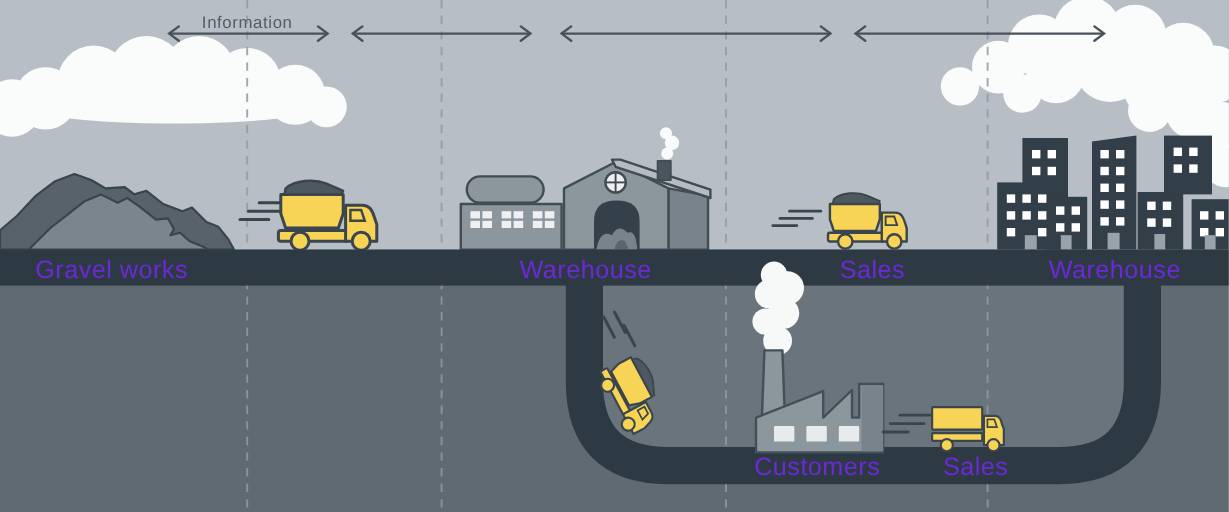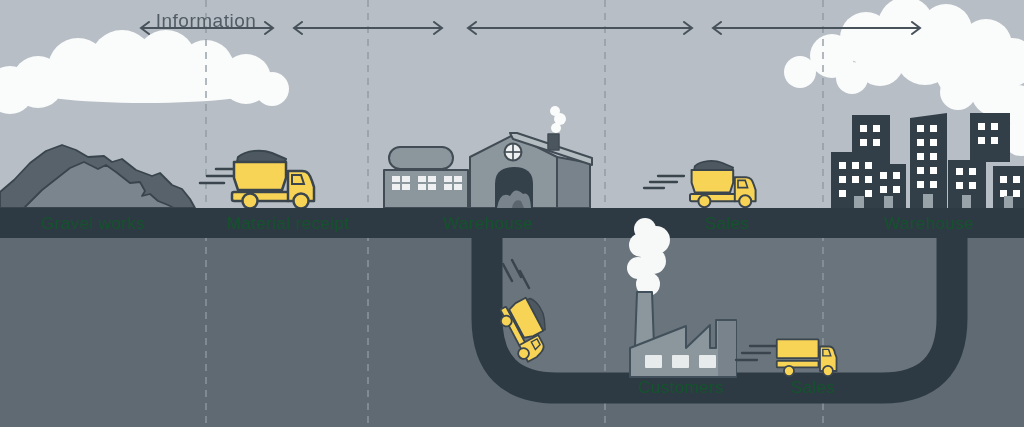--- a/index.html
+++ b/index.html
@@ -1,21 +1,21 @@
 <!DOCTYPE html>
 <html><head>
 <meta charset="utf-8">
 <style>
   html,body{margin:0;padding:0;background:#b7bec5;}
   .canvas{position:relative;width:1024px;height:427px;overflow:hidden;
           font-family:"Liberation Sans",sans-serif;}
   .canvas svg{position:absolute;left:0;top:0;}
   .lbl{position:absolute;transform:translateX(-50%);white-space:nowrap;
-       font-size:17px;color:#14532d;letter-spacing:.4px;}
-  .lbl.info{color:#515c65;font-size:19px;letter-spacing:.5px;}
+       font-size:21px;color:#6d28d9;letter-spacing:.4px;}
+  .lbl.info{color:#515c65;font-size:14px;letter-spacing:.5px;}
 </style>
 </head>
 <body>
 
 <div class="canvas">
 <svg width="1024" height="427" viewBox="0 0 1024 427">
   <defs>
     <marker id="ah" viewBox="0 0 12 14" refX="10" refY="7" markerWidth="12" markerHeight="14" orient="auto-start-reverse" markerUnits="userSpaceOnUse">
       <path d="M2,1 L10,7 L2,13" fill="none" stroke="#47525b" stroke-width="2" stroke-linecap="round"></path>
     </marker>
@@ -244,20 +244,19 @@
     <line x1="141" y1="28" x2="273" y2="28" marker-start="url(#ah)" marker-end="url(#ah)"></line>
     <line x1="294" y1="28" x2="442" y2="28" marker-start="url(#ah)" marker-end="url(#ah)"></line>
     <line x1="468" y1="28" x2="692" y2="28" marker-start="url(#ah)" marker-end="url(#ah)"></line>
     <line x1="713" y1="28" x2="920" y2="28" marker-start="url(#ah)" marker-end="url(#ah)"></line>
   </g>
 </svg>
 
   <div class="lbl info" style="left:206px;top:10px">Information</div>
 
   <div class="lbl" style="left:93px;top:214px">Gravel works</div>
-  <div class="lbl" style="left:288px;top:214px">Material receipt</div>
   <div class="lbl" style="left:488px;top:214px">Warehouse</div>
   <div class="lbl" style="left:727px;top:214px">Sales</div>
   <div class="lbl" style="left:929px;top:214px">Warehouse</div>
 
   <div class="lbl" style="left:681px;top:378px">Customers</div>
   <div class="lbl" style="left:813px;top:378px">Sales</div>
 </div>
 
 </body></html>

